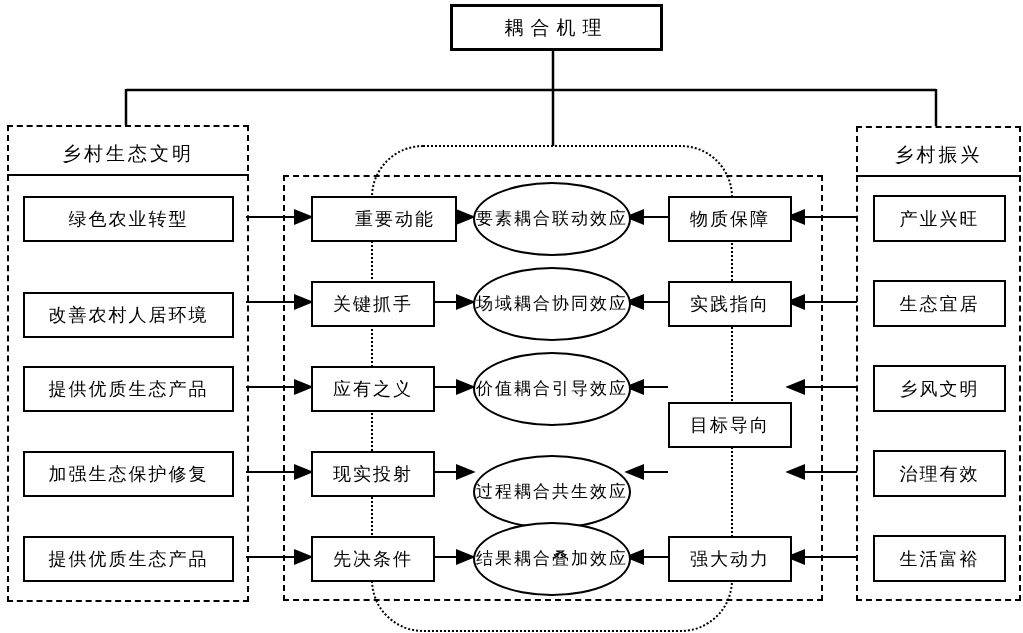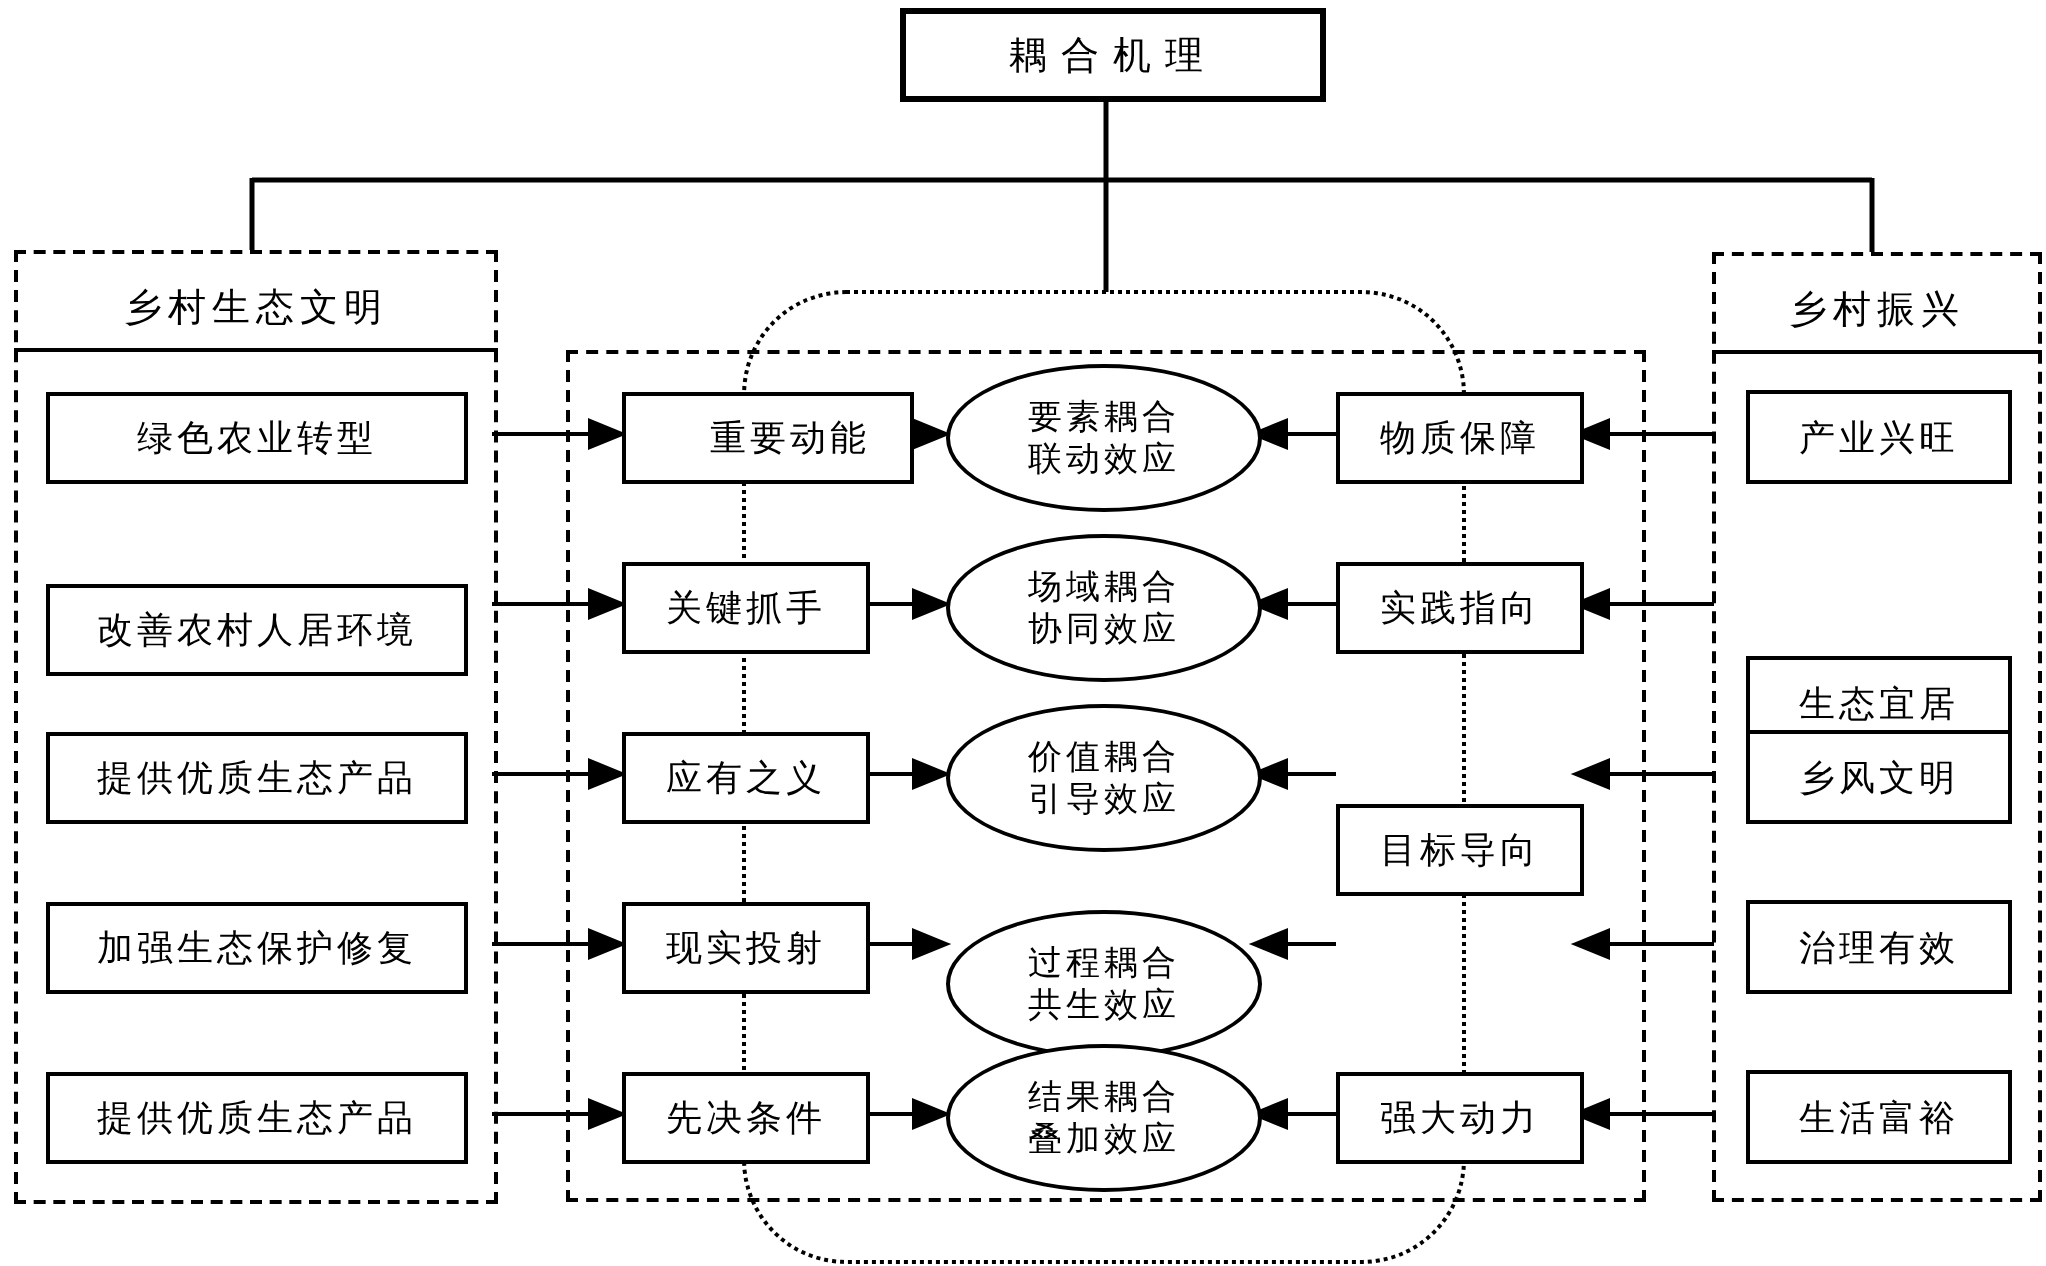--- a/index.html
+++ b/index.html
@@ -18,21 +18,21 @@
   
   .node{
     position:absolute;border:2px solid #000;background:#fff;z-index:3;
     display:flex;align-items:center;justify-content:center;
     font-size:18px;letter-spacing:2px;white-space:nowrap;text-align:center;
   }
   .title-node{border-width:3px;font-size:19px;letter-spacing:7px;}
   
   .effect{
     position:absolute;width:154px;height:70px;border:2px solid #000;border-radius:50%;
-    background:#fff;z-index:3;display:flex;flex-direction:column;
+    background:#fff;z-index:3;display:flex;flex-direction:row;
     align-items:center;justify-content:center;line-height:1.25;
     font-size:17px;letter-spacing:2px;white-space:nowrap;text-align:center;
   }
   
   #mechanism-frame{
     position:absolute;left:283px;top:175px;width:536px;height:422px;
     border:2px dashed #000;z-index:1;background:transparent;
   }
   
   #coupling-loop{
@@ -131,21 +131,21 @@
     <span>提供优质生态产品</span>
     </div>
 
   <div class="panel" style="left:856px;top:126px;width:161px;height:471px;">
     <div class="panel-title">乡村振兴</div>
     <div class="panel-divider"></div>
   </div>
   <div class="node" style="left:873px;top:195px;width:129px;height:43px;">
     <span>产业兴旺</span>
     </div>
-  <div class="node" style="left:873px;top:280px;width:129px;height:43px;margin-top:48px;">
+  <div class="node" style="left:873px;top:280px;width:129px;height:43px;">
     <span>生态宜居</span>
     </div>
   <div class="node" style="left:873px;top:365px;width:129px;height:43px;">
     <span>乡风文明</span>
     </div>
   <div class="node" style="left:873px;top:450px;width:129px;height:43px;">
     <span>治理有效</span>
     </div>
   <div class="node" style="left:873px;top:535px;width:129px;height:43px;">
     <span>生活富裕</span>

